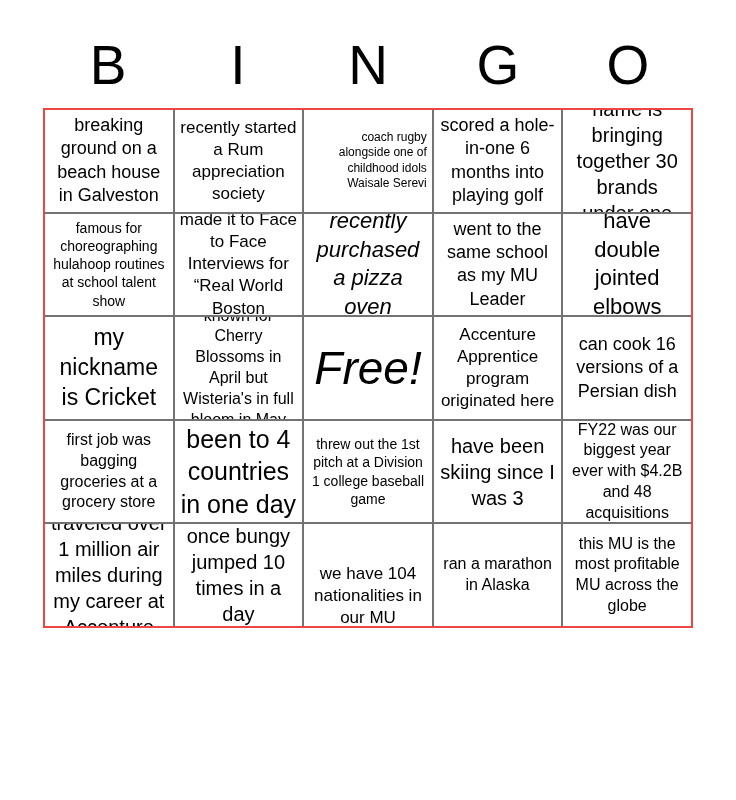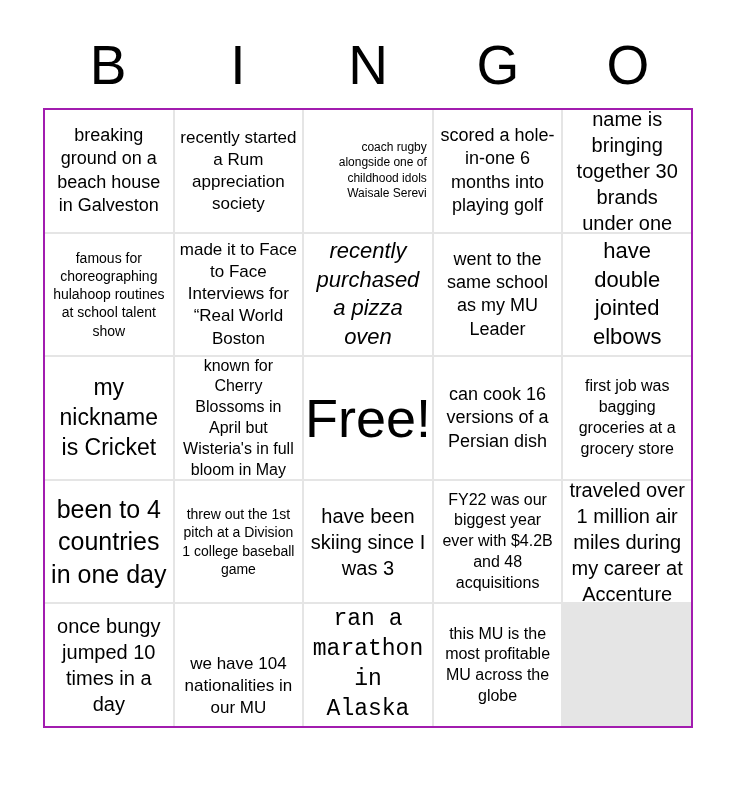--- a/index.html
+++ b/index.html
@@ -25,24 +25,24 @@
     font-size: 55px;
     line-height: 1;
     font-weight: 400;
     color: #000000;
   }
   .bingo-grid {
     position: absolute;
     left: 43px;
     top: 108px;
     width: 650px;
-    height: 620px;
+    height: 520px;
     box-sizing: border-box;
-    border: 2px solid #a21caf;
-    background: #e5e5e5; 
+    border: 2px solid #ef4444;
+    background: #737373; 
     display: grid;
     grid-template-columns: repeat(5, 1fr);
     grid-template-rows: repeat(5, 1fr);
     gap: 2px;
   }
   .bingo-cell {
     background: #ffffff;
     display: flex;
     align-items: center;
     justify-content: center;
@@ -101,21 +101,24 @@
       <span class="cell-text" style="font-size: 22px;">have double jointed elbows</span>
     </div>
 
     <div class="bingo-cell">
       <span class="cell-text" style="font-size: 23px;">my nickname is Cricket</span>
     </div>
     <div class="bingo-cell">
       <span class="cell-text" style="font-size: 16px;">known for Cherry Blossoms in April but Wisteria's in full bloom in May</span>
     </div>
     <div class="bingo-cell free-cell">
-      <span class="cell-text" style="font-size: 54px;">Free!</span>
+      <span class="cell-text" style="font-size: 46px; font-style: italic;">Free!</span>
+    </div>
+    <div class="bingo-cell">
+      <span class="cell-text" style="font-size: 17px;">Accenture Apprentice program originated here</span>
     </div>
     <div class="bingo-cell">
       <span class="cell-text" style="font-size: 18px;">can cook 16 versions of a Persian dish</span>
     </div>
 
     <div class="bingo-cell">
       <span class="cell-text" style="font-size: 16px;">first job was bagging groceries at a grocery store</span>
     </div>
     <div class="bingo-cell">
       <span class="cell-text" style="font-size: 25px;">been to 4 countries in one day</span>
@@ -133,20 +136,20 @@
     <div class="bingo-cell">
       <span class="cell-text" style="font-size: 20px;">traveled over 1 million air miles during my career at Accenture</span>
     </div>
     <div class="bingo-cell">
       <span class="cell-text" style="font-size: 20px;">once bungy jumped 10 times in a day</span>
     </div>
     <div class="bingo-cell">
       <span class="cell-text" style="font-size: 17px; margin-top: 41px;">we have 104 nationalities in our MU</span>
     </div>
     <div class="bingo-cell">
-      <span class="cell-text" style="font-size: 23px; font-family: Liberation Mono, monospace;">ran a marathon in Alaska</span>
+      <span class="cell-text" style="font-size: 16px;">ran a marathon in Alaska</span>
     </div>
     <div class="bingo-cell">
       <span class="cell-text" style="font-size: 16px;">this MU is the most profitable MU across the globe</span>
     </div>
 
   </div>
 </div>
 
 </body></html>

